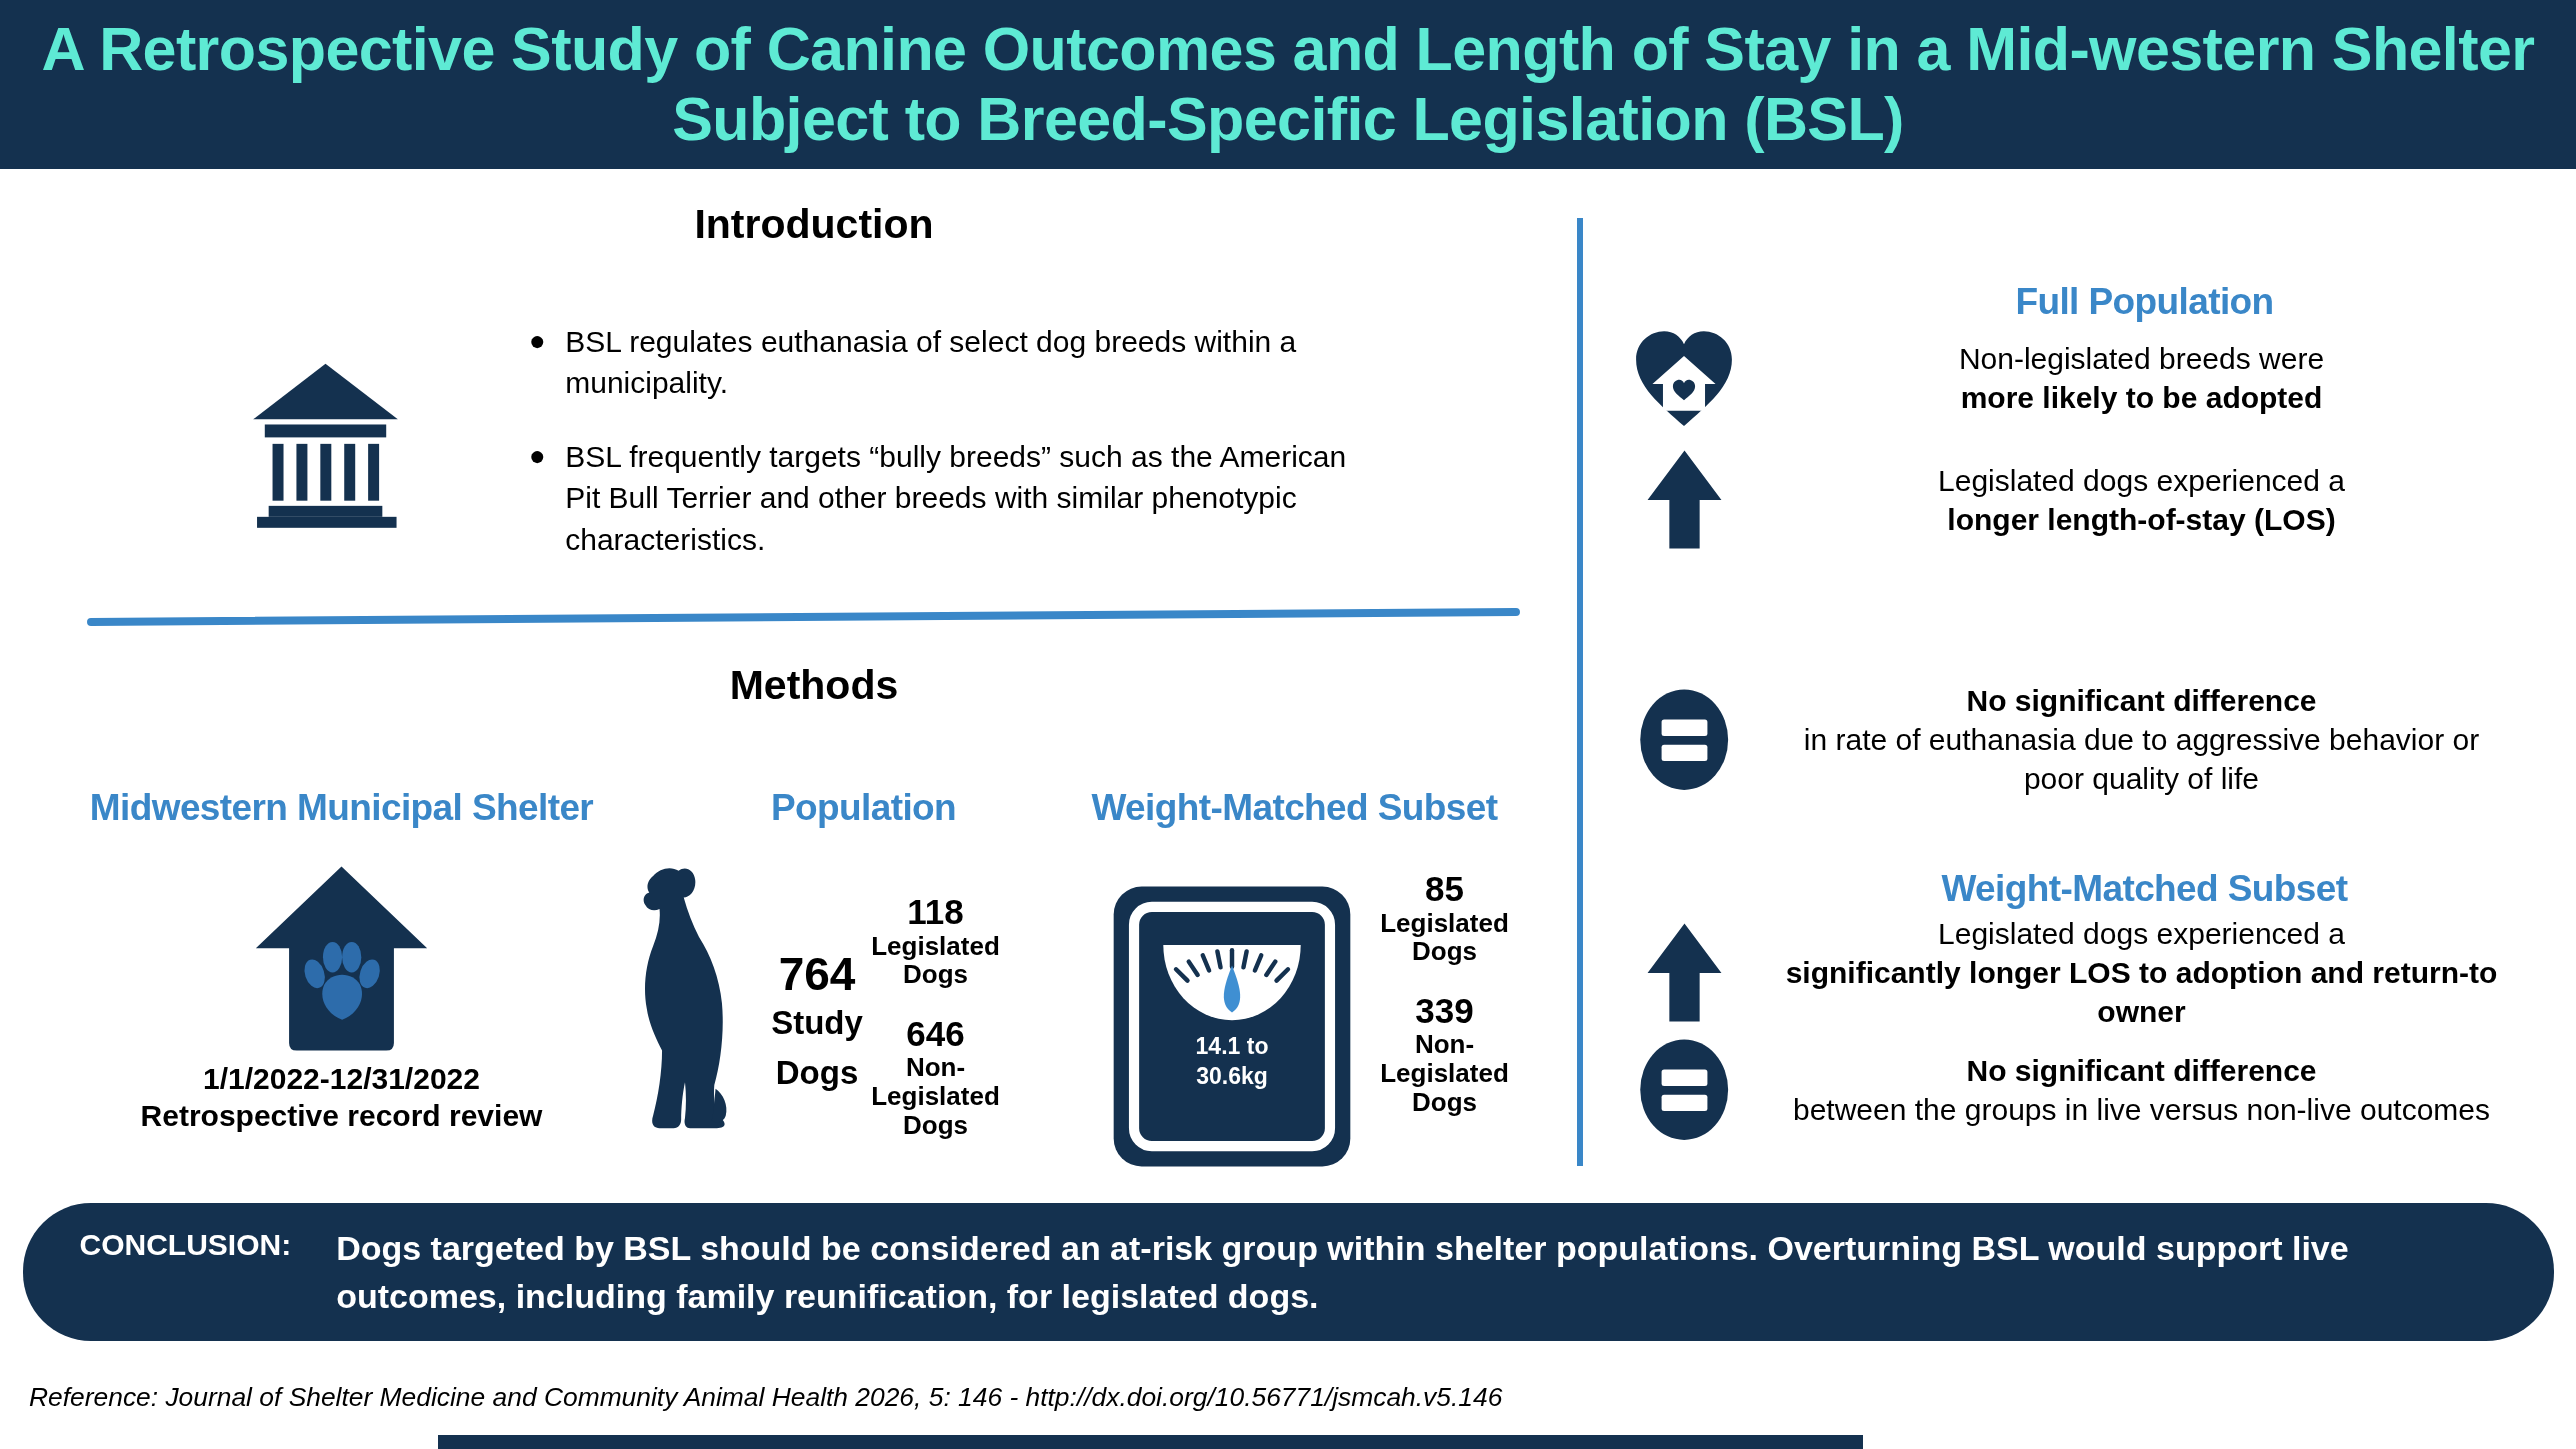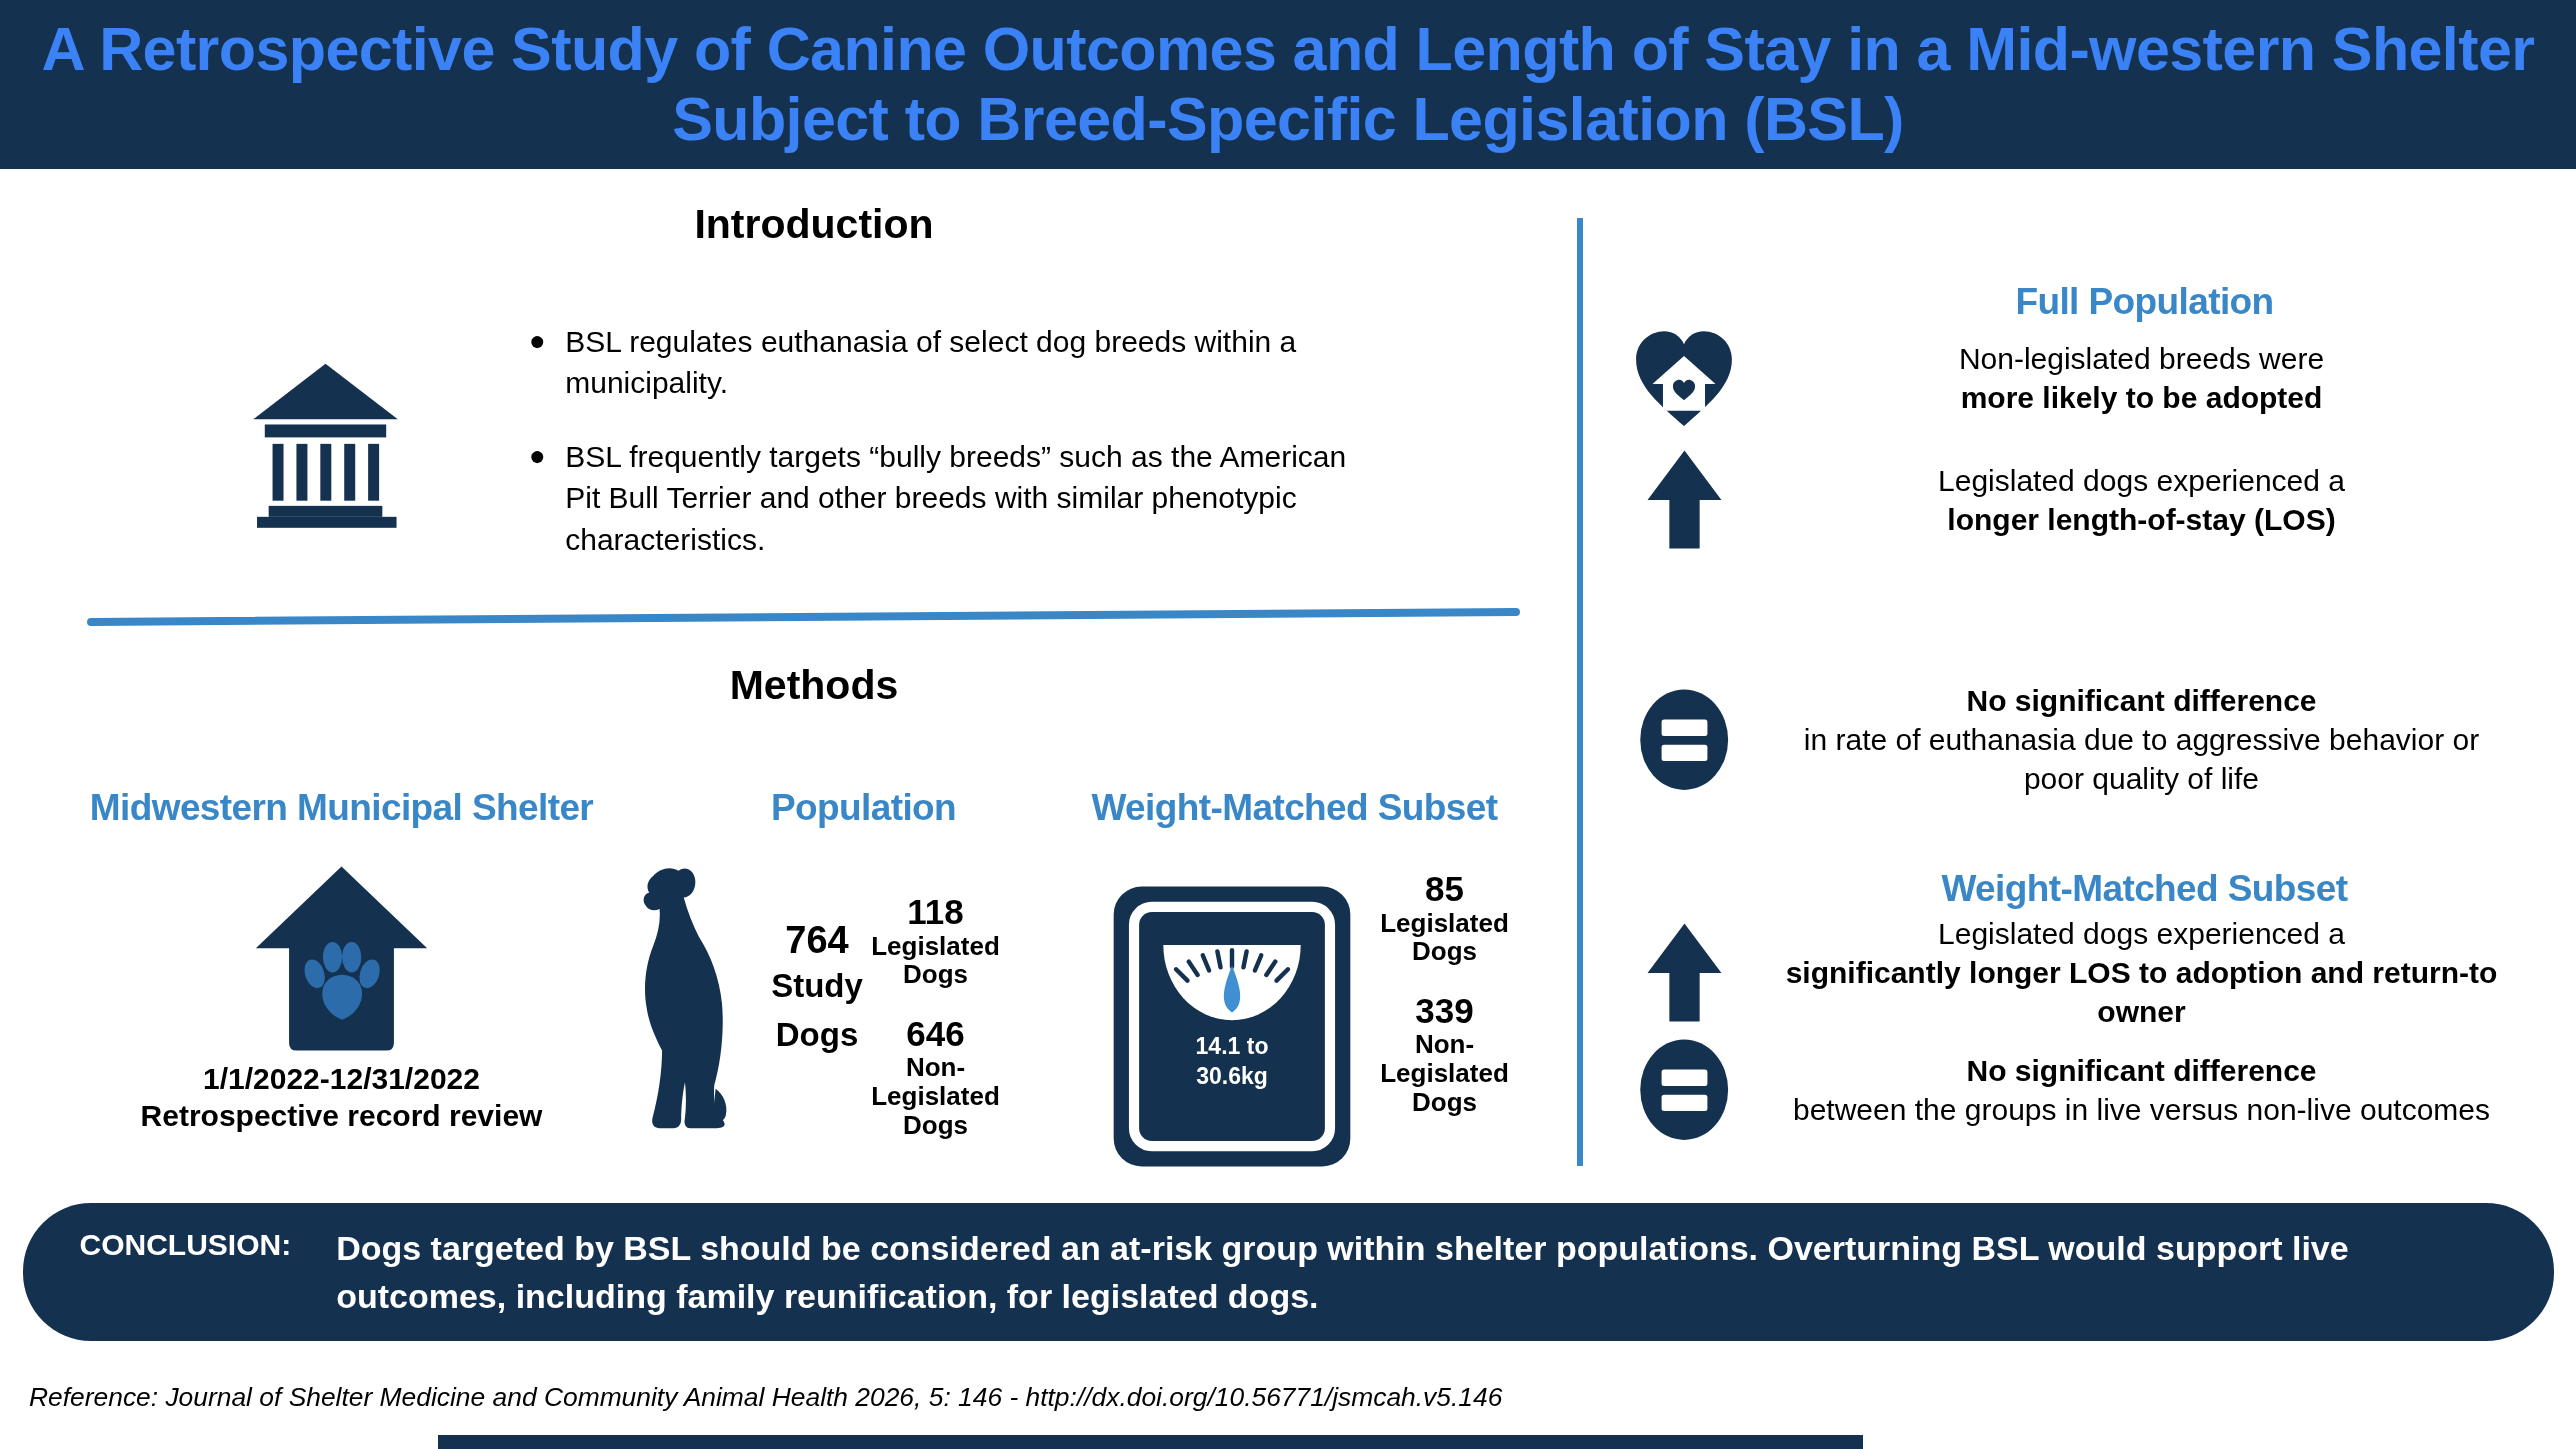--- a/index.html
+++ b/index.html
@@ -10,21 +10,21 @@
     --ink:#000000;
     --bg:#ffffff;
   }
   *{margin:0;padding:0;box-sizing:border-box;}
   body{background:#888;font-family:"Liberation Sans", sans-serif;}
   .canvas{position:relative;width:2576px;height:1449px;background:var(--bg);overflow:hidden;}
 
   
   .header{position:absolute;left:0;top:0;width:2576px;height:169px;background:var(--navy);
     display:flex;flex-direction:column;justify-content:center;align-items:center;gap:2.6px;}
-  .title-line{color:#3b82f6;font-size:61px;font-weight:bold;line-height:1.1;letter-spacing:-0.6px;text-align:center;}
+  .title-line{color:#5eead4;font-size:61px;font-weight:bold;line-height:1.1;letter-spacing:-0.6px;text-align:center;}
 
   .h1{font-size:41px;font-weight:bold;color:var(--ink);text-align:center;}
   .h2-blue{font-size:37px;font-weight:bold;color:var(--accent);text-align:center;letter-spacing:-0.6px;}
 
   
   .intro-heading{position:absolute;left:489px;top:201px;width:650px;}
   .bank-wrap{position:absolute;left:248px;top:358px;width:155px;height:173px;}
   .intro-bullets{position:absolute;left:529px;top:321px;width:857px;display:flex;flex-direction:column;gap:32px;}
   .bullet-row{display:flex;gap:19.3px;font-size:30px;line-height:1.38;color:var(--ink);}
   .bullet-dot{font-size:28px;line-height:1.45;}
@@ -40,21 +40,21 @@
   .mcol-heading-shelter{position:absolute;left:71px;top:787px;width:541px;}
   .mcol-heading-pop{position:absolute;left:683px;top:787px;width:361px;}
   .mcol-heading-wms{position:absolute;left:1069px;top:787px;width:451px;}
 
   .house-wrap{position:absolute;left:252px;top:863px;width:179px;height:191px;}
   .shelter-caption{position:absolute;left:84px;top:1061px;width:515px;text-align:center;
     font-size:30px;font-weight:bold;color:var(--ink);line-height:1.22;}
 
   .dog-wrap{position:absolute;left:620px;top:862px;width:137px;height:282px;}
   .pop-total{position:absolute;left:746px;top:921px;width:142px;text-align:center;color:var(--ink);}
-  .pop-total .big-num{font-size:38px;font-weight:bold;line-height:1.05;}
+  .pop-total .big-num{font-size:46px;font-weight:bold;line-height:1.05;margin-top:29px;}
   .pop-total .big-lab{font-size:33px;font-weight:bold;line-height:1.5;}
   .group-col{position:absolute;width:161px;text-align:center;color:var(--ink);}
   .group{margin-bottom:27px;}
   .group .num{font-size:35px;font-weight:bold;line-height:1.0;}
   .group .lab{font-size:26px;font-weight:bold;line-height:1.1;display:block;margin:2.6px auto 0;width:161px;}
   .pop-groups{left:855px;top:894px;}
   .wms-groups{left:1364px;top:871px;}
 
   .scale-wrap{position:absolute;left:1111px;top:884px;width:242px;height:285px;}
   .scale-text{position:absolute;left:0;right:0;top:148px;text-align:center;color:#fff;

